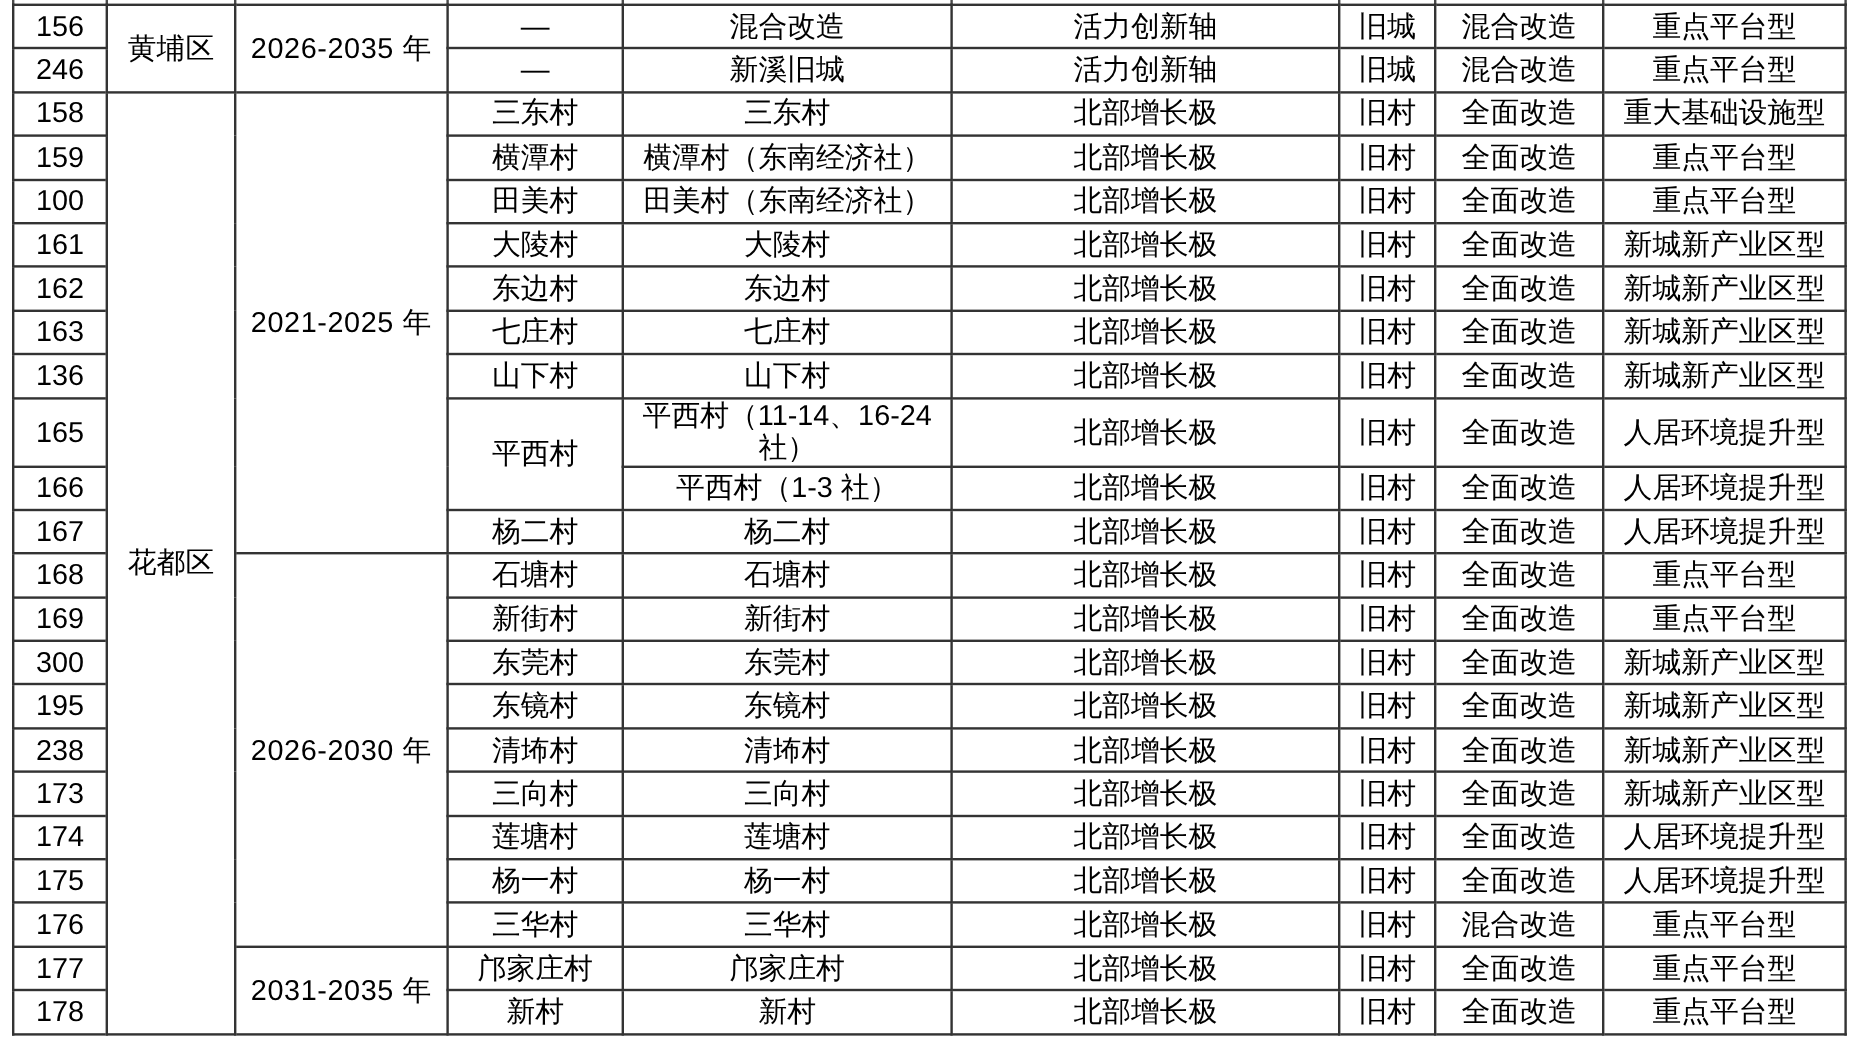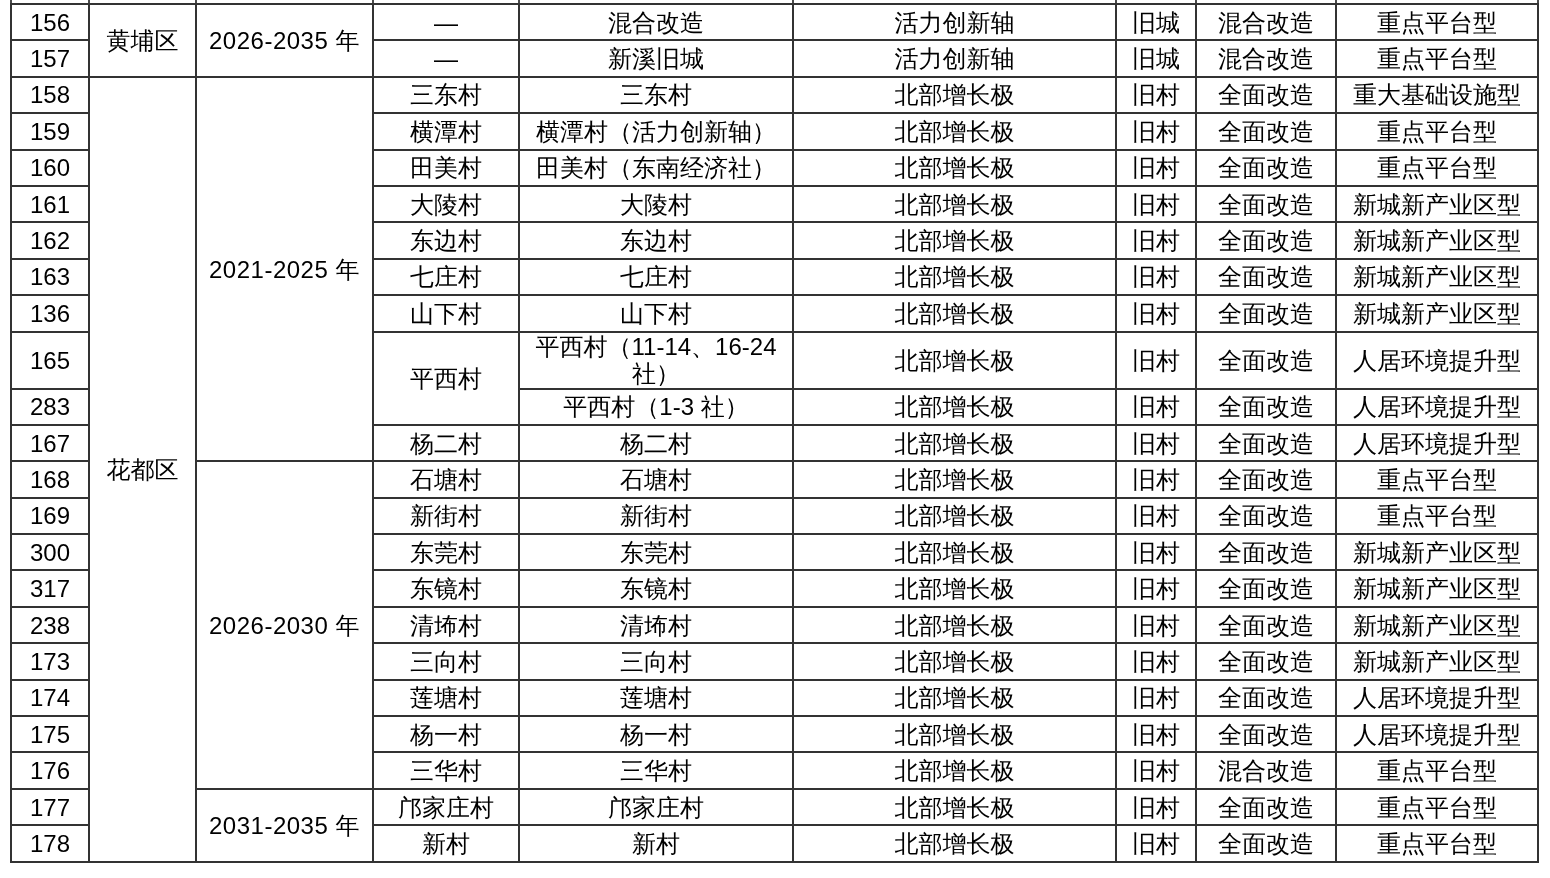--- a/index.html
+++ b/index.html
@@ -89,21 +89,21 @@
           <td class="col-district" rowspan="2">黄埔区</td>
           <td class="col-period" rowspan="2">2026-2035 年</td>
           <td class="col-village">—</td>
           <td class="col-sub">混合改造</td>
           <td class="col-axis">活力创新轴</td>
           <td class="col-type">旧城</td>
           <td class="col-mode">混合改造</td>
           <td class="col-cat">重点平台型</td>
         </tr>
         <tr class="row-standard">
-          <td class="col-no">157</td>
+          <td class="col-no">246</td>
           <td class="col-village">—</td>
           <td class="col-sub">新溪旧城</td>
           <td class="col-axis">活力创新轴</td>
           <td class="col-type">旧城</td>
           <td class="col-mode">混合改造</td>
           <td class="col-cat">重点平台型</td>
         </tr>
         <tr class="row-standard">
           <td class="col-no">158</td>
           <td class="col-district" rowspan="21">花都区</td>
@@ -111,28 +111,28 @@
           <td class="col-village">三东村</td>
           <td class="col-sub">三东村</td>
           <td class="col-axis">北部增长极</td>
           <td class="col-type">旧村</td>
           <td class="col-mode">全面改造</td>
           <td class="col-cat">重大基础设施型</td>
         </tr>
         <tr class="row-standard">
           <td class="col-no">159</td>
           <td class="col-village">横潭村</td>
-          <td class="col-sub">横潭村（活力创新轴）</td>
-          <td class="col-axis">北部增长极</td>
-          <td class="col-type">旧村</td>
-          <td class="col-mode">全面改造</td>
-          <td class="col-cat">重点平台型</td>
-        </tr>
-        <tr class="row-standard">
-          <td class="col-no">160</td>
+          <td class="col-sub">横潭村（东南经济社）</td>
+          <td class="col-axis">北部增长极</td>
+          <td class="col-type">旧村</td>
+          <td class="col-mode">全面改造</td>
+          <td class="col-cat">重点平台型</td>
+        </tr>
+        <tr class="row-standard">
+          <td class="col-no">100</td>
           <td class="col-village">田美村</td>
           <td class="col-sub">田美村（东南经济社）</td>
           <td class="col-axis">北部增长极</td>
           <td class="col-type">旧村</td>
           <td class="col-mode">全面改造</td>
           <td class="col-cat">重点平台型</td>
         </tr>
         <tr class="row-standard">
           <td class="col-no">161</td>
           <td class="col-village">大陵村</td>
@@ -172,21 +172,21 @@
         <tr class="row-tall">
           <td class="col-no">165</td>
           <td class="col-village" rowspan="2">平西村</td>
           <td class="col-sub">平西村（11-14、16-24 社）</td>
           <td class="col-axis">北部增长极</td>
           <td class="col-type">旧村</td>
           <td class="col-mode">全面改造</td>
           <td class="col-cat">人居环境提升型</td>
         </tr>
         <tr class="row-standard">
-          <td class="col-no">283</td>
+          <td class="col-no">166</td>
           <td class="col-sub">平西村（1-3 社）</td>
           <td class="col-axis">北部增长极</td>
           <td class="col-type">旧村</td>
           <td class="col-mode">全面改造</td>
           <td class="col-cat">人居环境提升型</td>
         </tr>
         <tr class="row-standard">
           <td class="col-no">167</td>
           <td class="col-village">杨二村</td>
           <td class="col-sub">杨二村</td>
@@ -217,21 +217,21 @@
         <tr class="row-standard">
           <td class="col-no">300</td>
           <td class="col-village">东莞村</td>
           <td class="col-sub">东莞村</td>
           <td class="col-axis">北部增长极</td>
           <td class="col-type">旧村</td>
           <td class="col-mode">全面改造</td>
           <td class="col-cat">新城新产业区型</td>
         </tr>
         <tr class="row-standard">
-          <td class="col-no">317</td>
+          <td class="col-no">195</td>
           <td class="col-village">东镜村</td>
           <td class="col-sub">东镜村</td>
           <td class="col-axis">北部增长极</td>
           <td class="col-type">旧村</td>
           <td class="col-mode">全面改造</td>
           <td class="col-cat">新城新产业区型</td>
         </tr>
         <tr class="row-standard">
           <td class="col-no">238</td>
           <td class="col-village">清㘵村</td>

